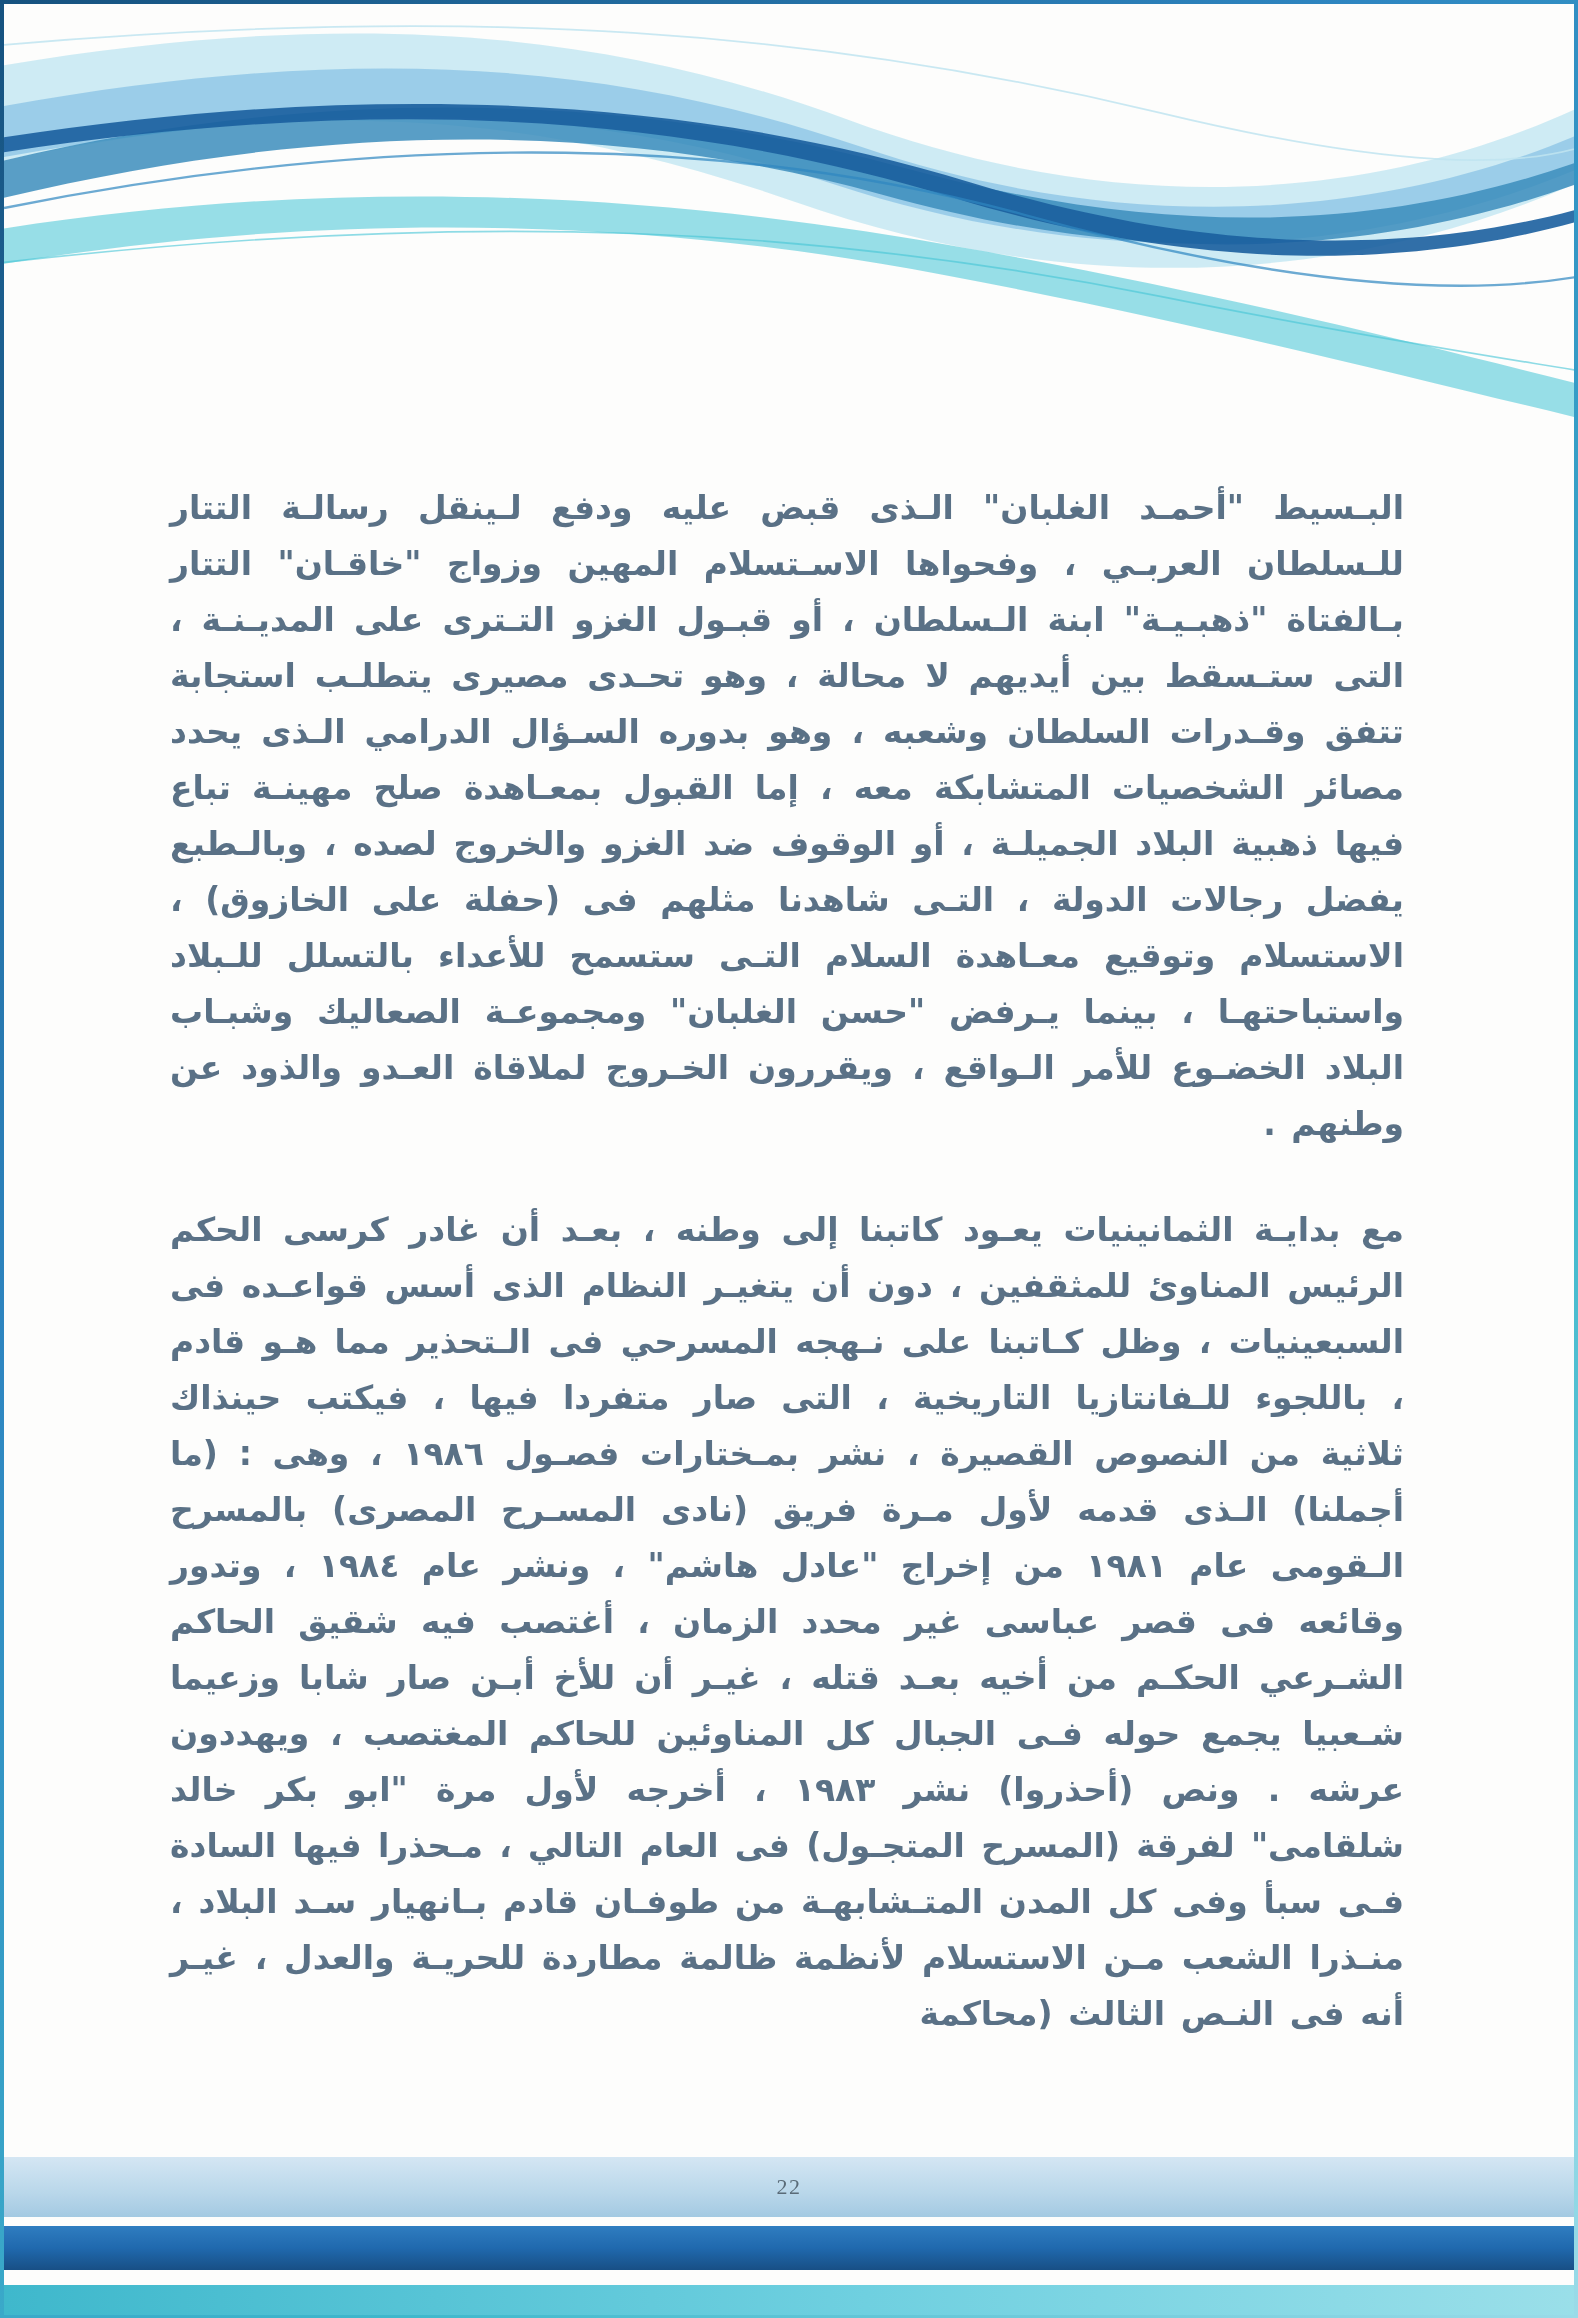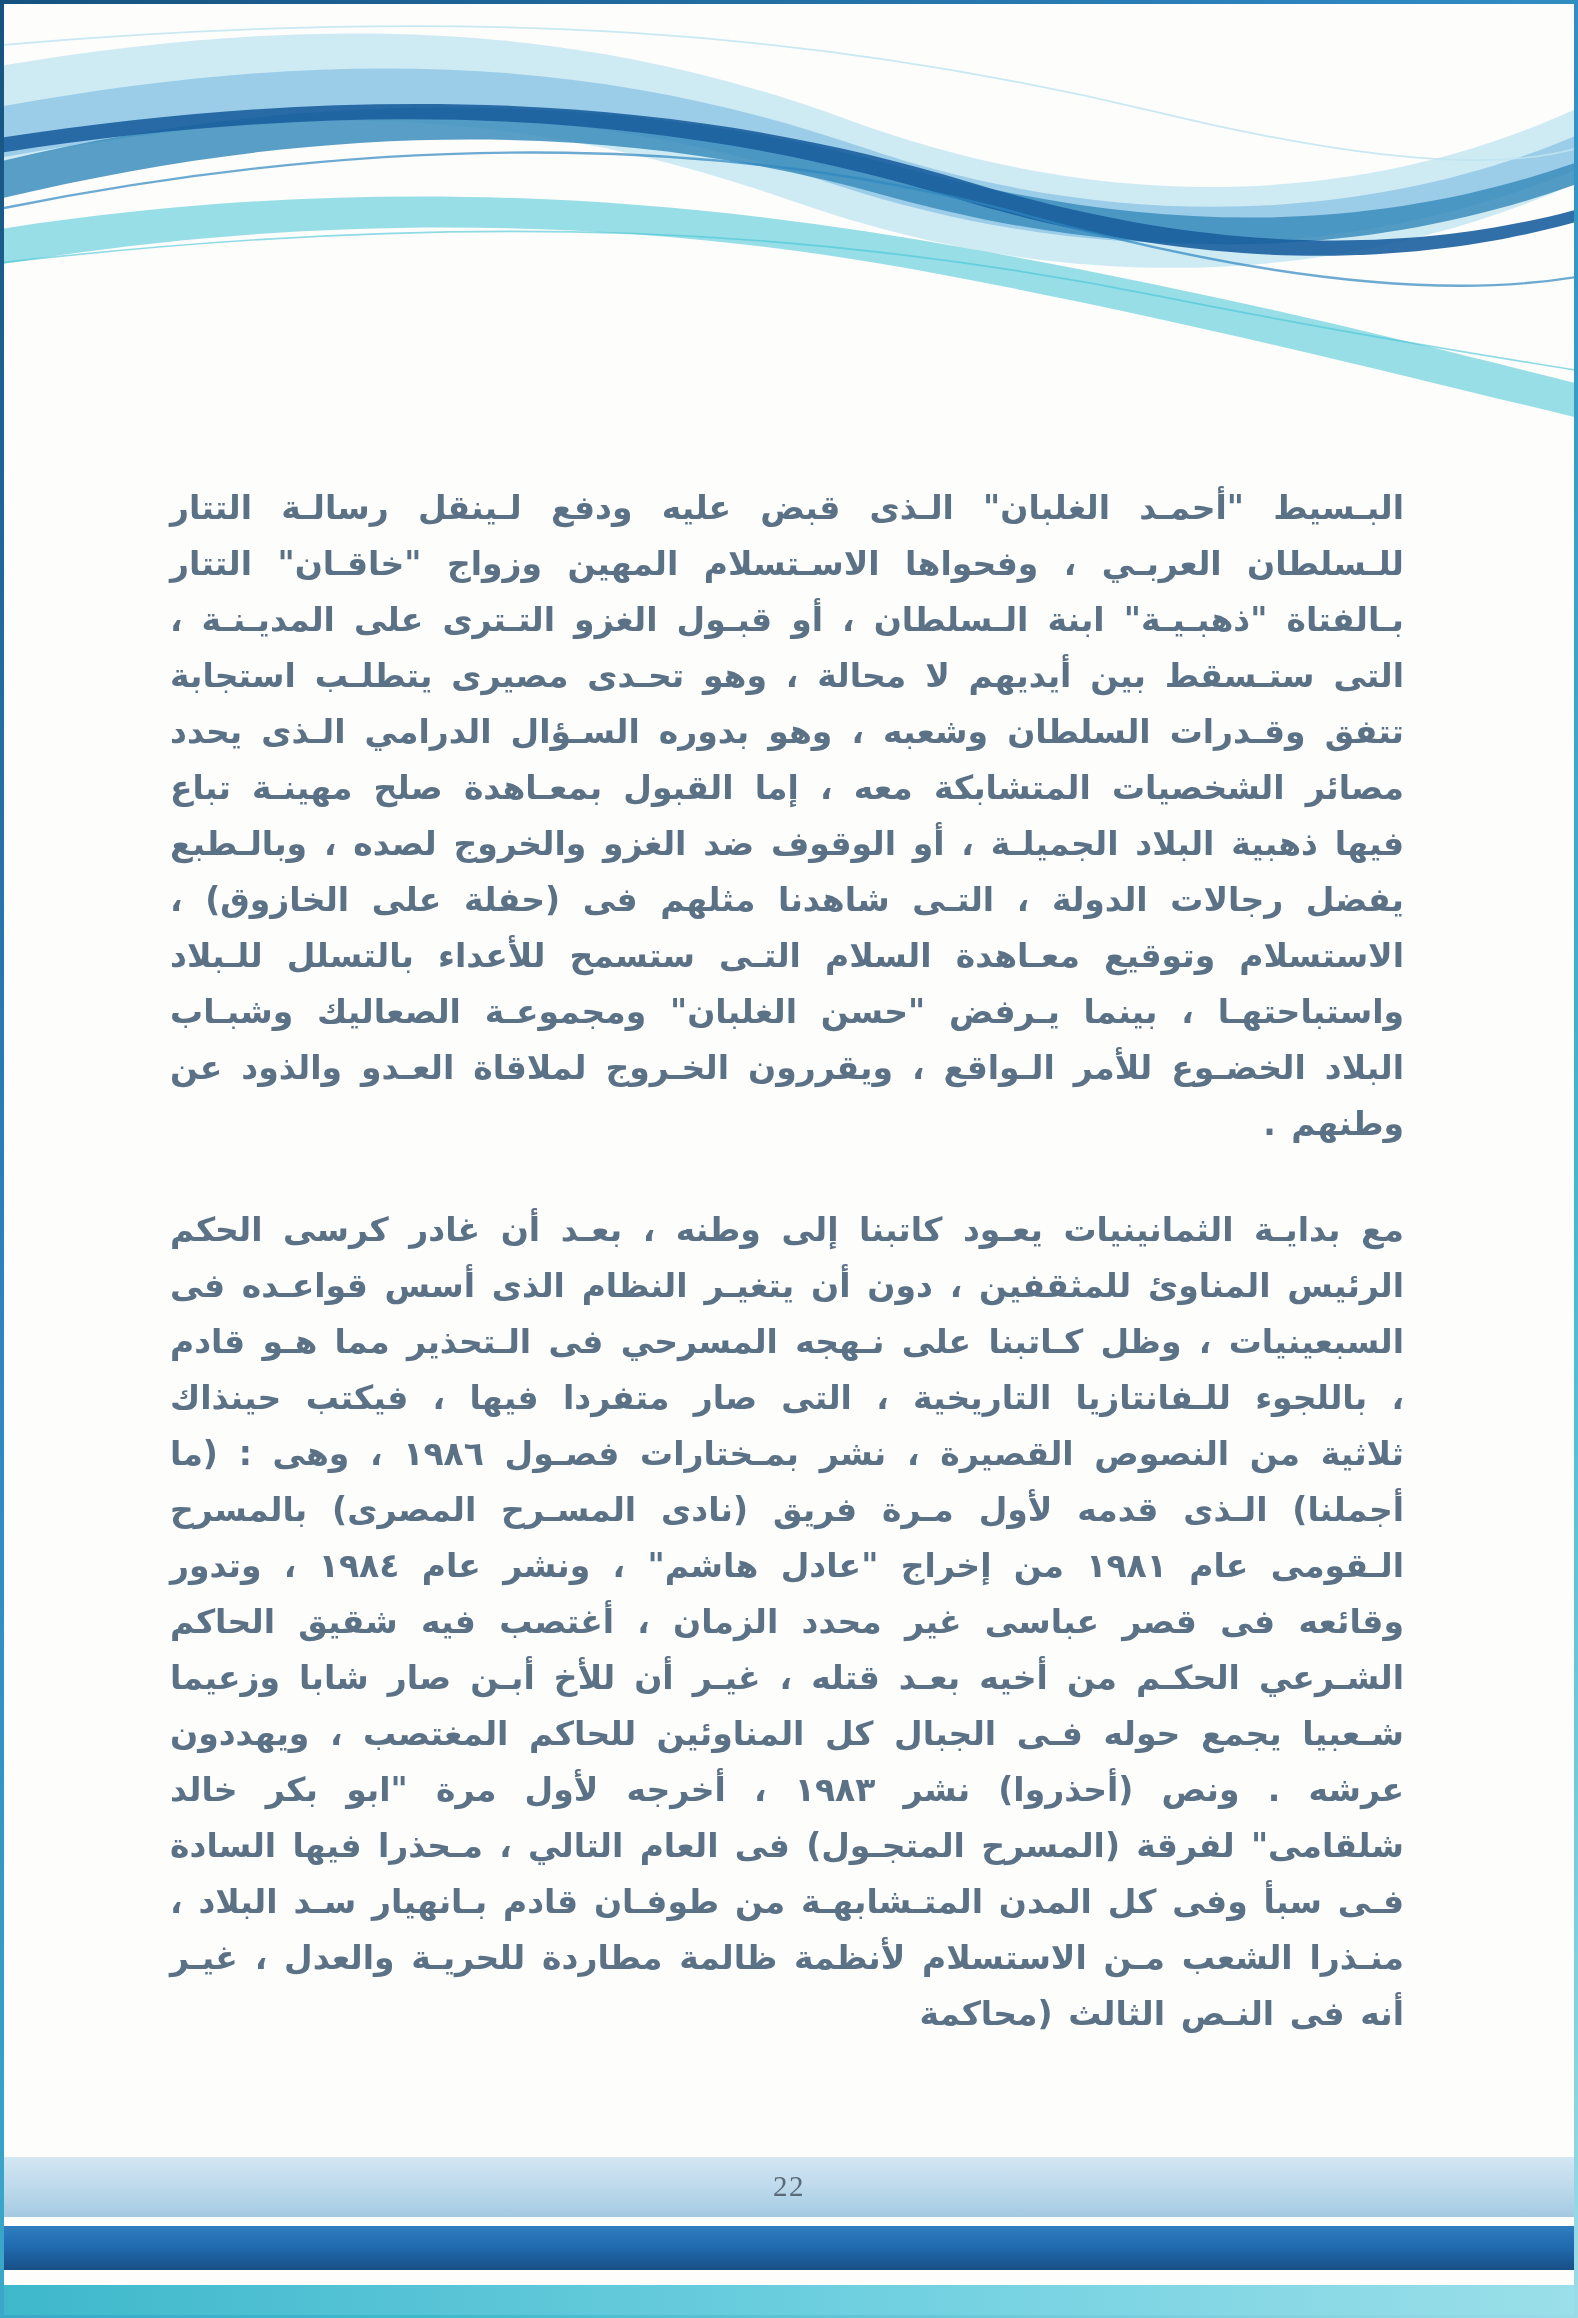--- a/index.html
+++ b/index.html
@@ -45,21 +45,21 @@
   .band-dark{
     height:44px;
     background:linear-gradient(180deg,#2f7dc0 0%, var(--footer-dark,#2069ae) 50%, #184f85 100%);
   }
   .band-teal{
     height:30px;
     background:linear-gradient(90deg, var(--footer-teal,#3fb8cc) 0%, #6fd0e0 55%, #9adfe9 100%);
   }
   .page-number{
     font-family:"Liberation Serif","DejaVu Serif",serif;
-    font-size:29px;
+    font-size:22px;
     color:var(--page-number-color,#5a6b78);
     letter-spacing:1.4px;
   }
 </style>
 </head>
 <body>
 
 <div class="page">
 
   <div class="wave-header">

